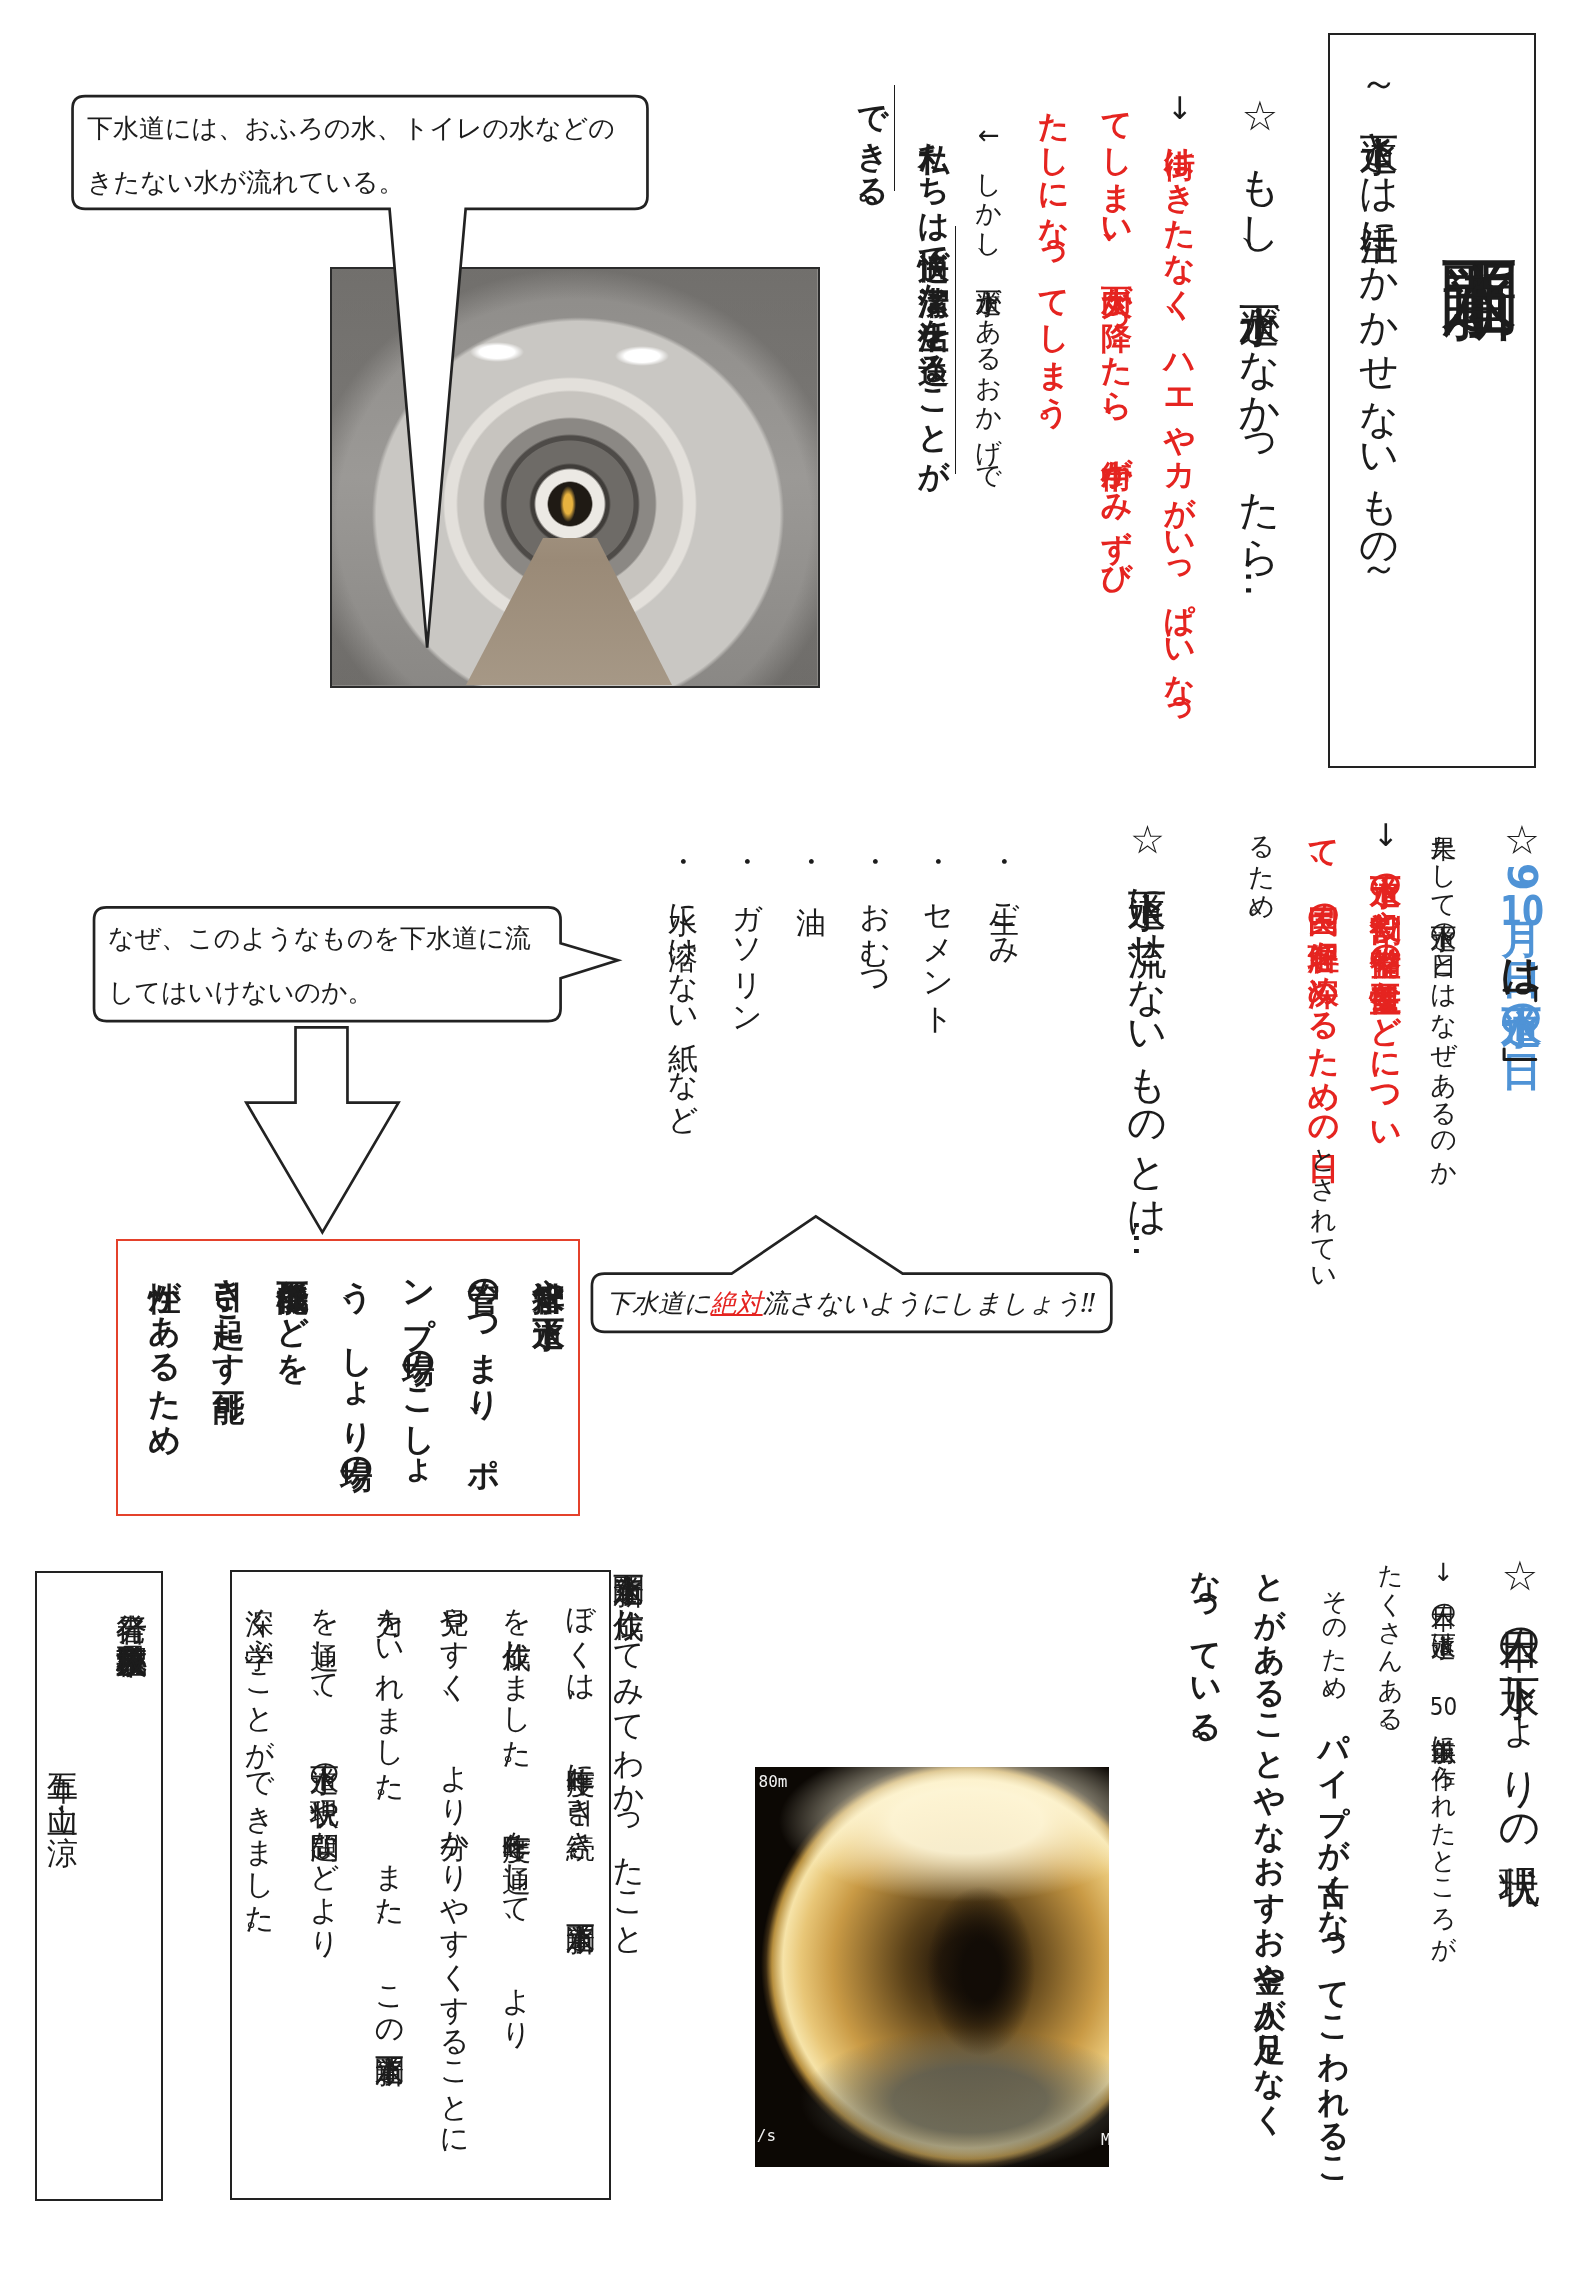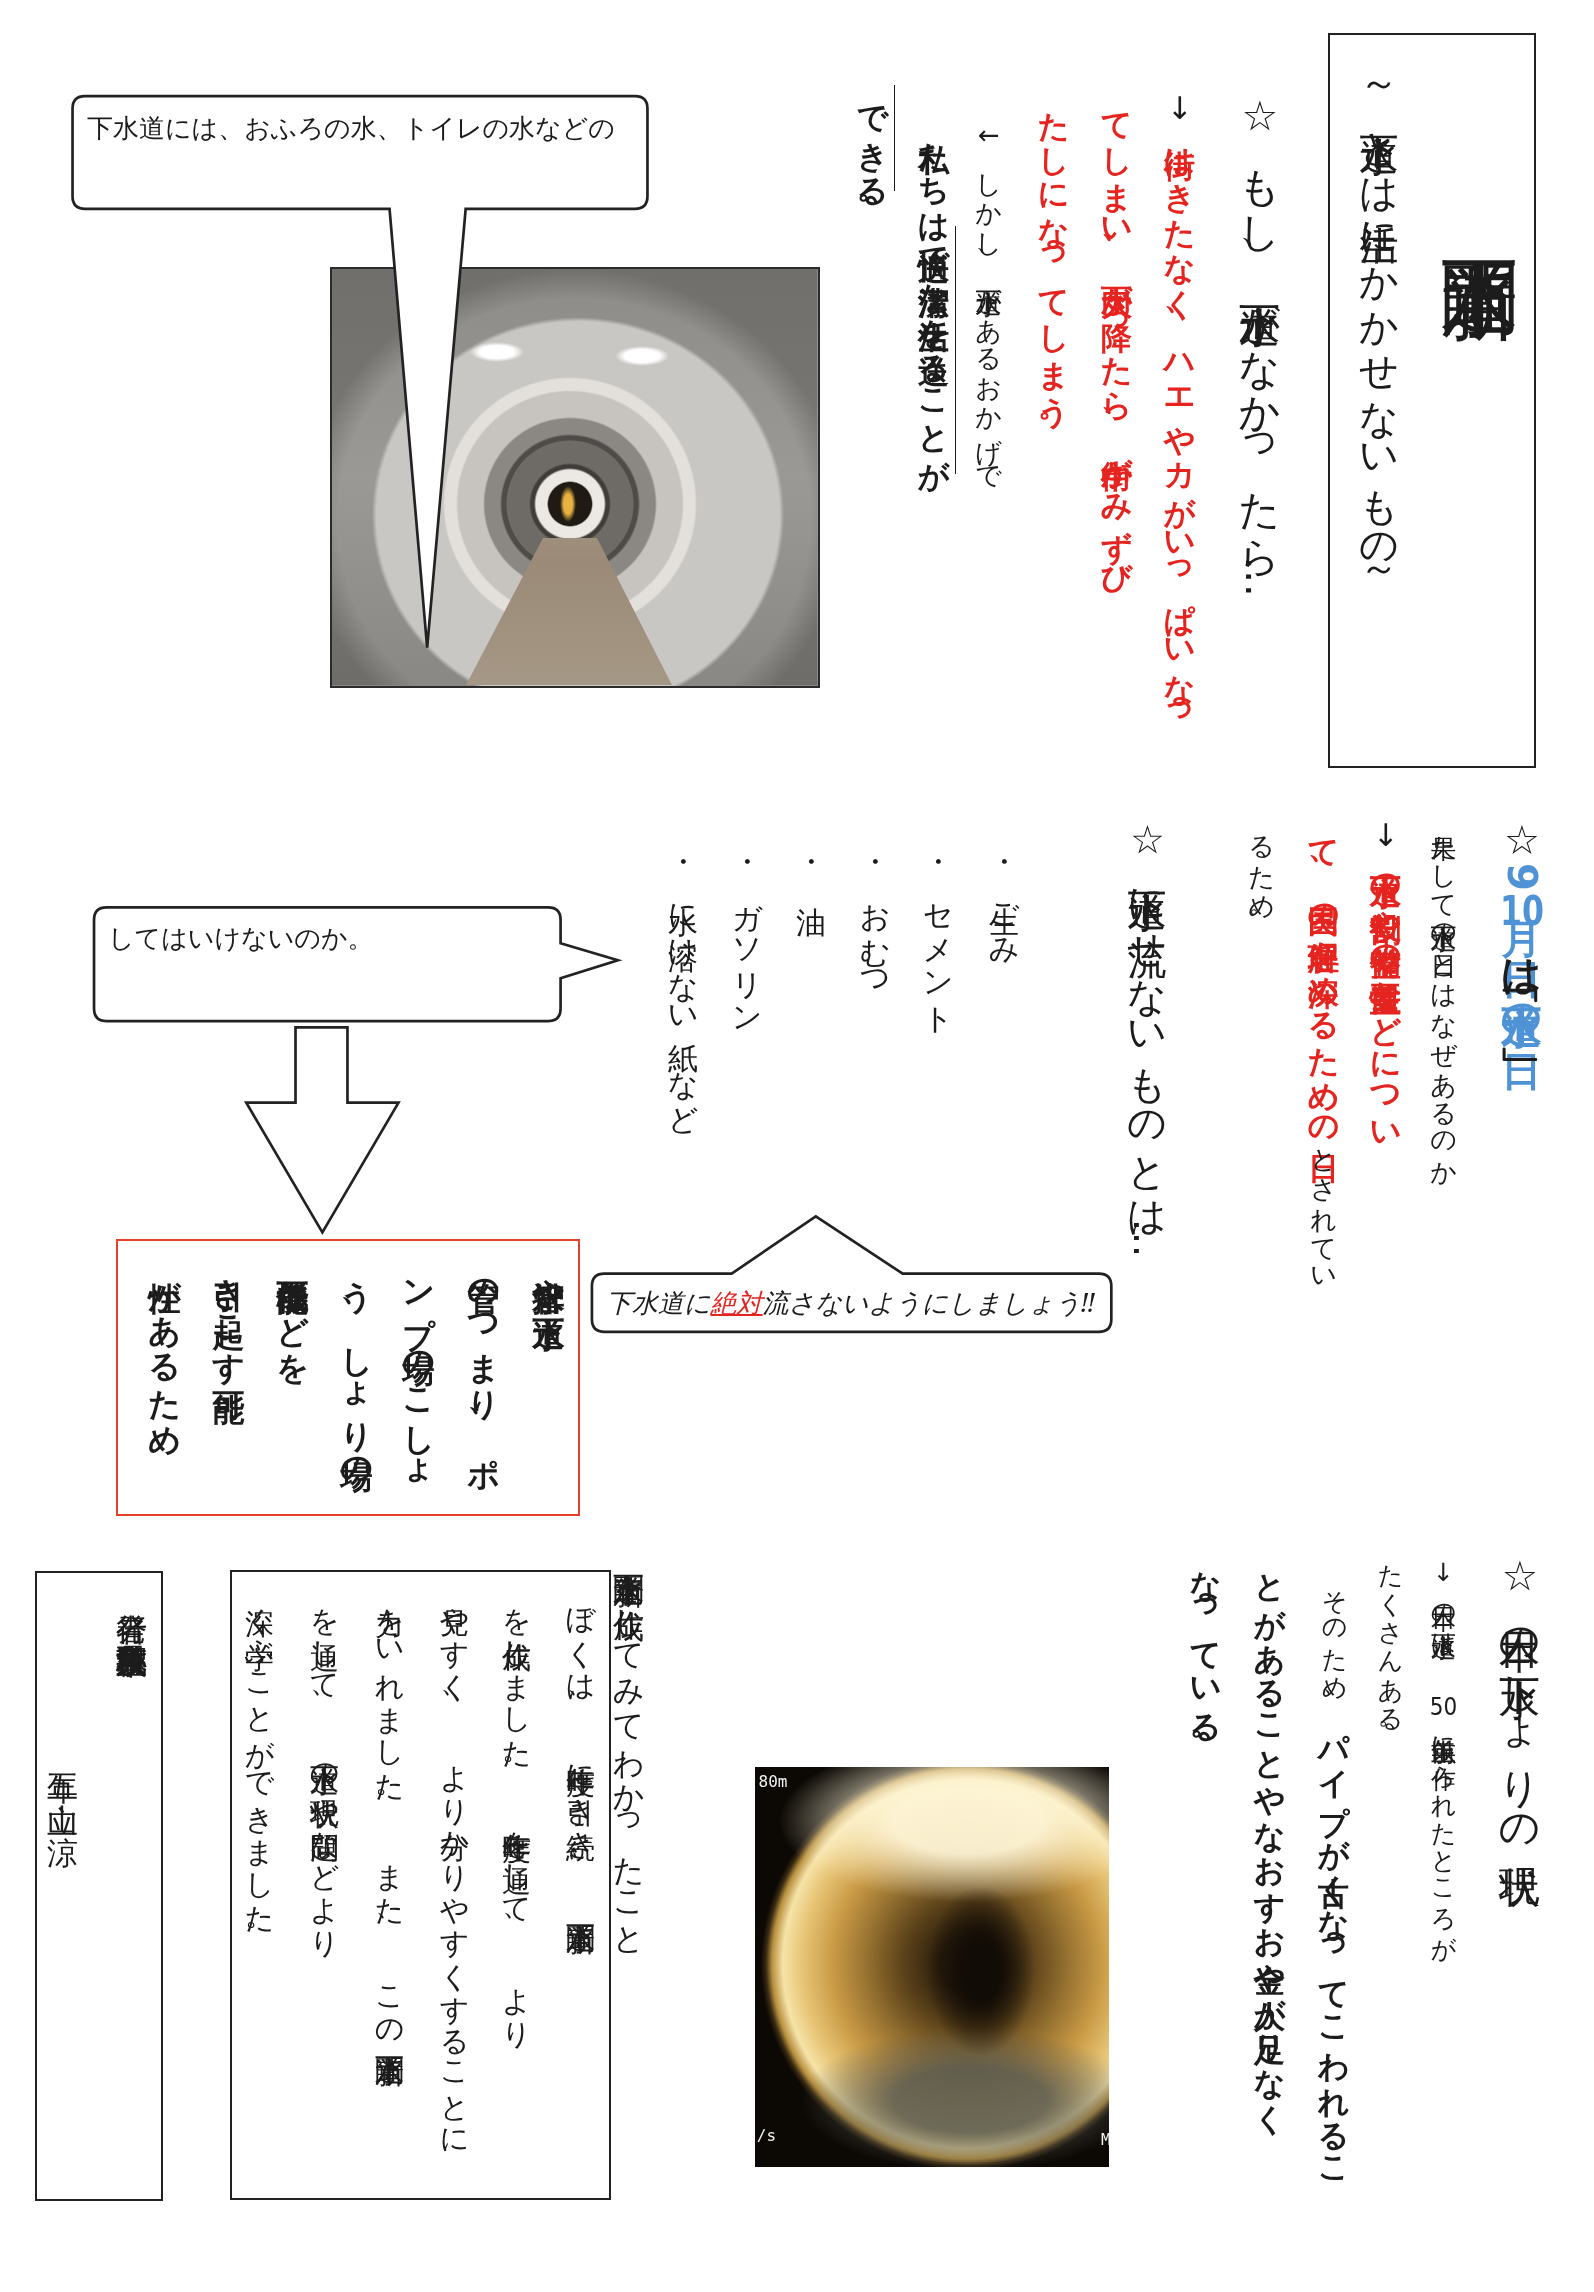--- a/index.html
+++ b/index.html
@@ -91,20 +91,21 @@
   <span class="up gap">←</span><span>しかし、下水道があるおかげで</span>
 </div>
 <div class="v b" style="left:918px;top:120px;font-size:31px;">
   <span>私たちは</span><span class="ul">快適で清潔な生活を送ることが</span>
 </div>
 <div class="v b" style="left:857px;top:85px;font-size:31px;">
   <span class="ul">できる</span><span>。</span>
 </div>
 <div class="h serif" style="left:87px;top:101px;font-size:26px;line-height:54px;">
   <div>下水道には、おふろの水、トイレの水などの</div>
+  <div>きたない水が流れている。</div>
 </div>
 
 <div class="v b" style="left:1502px;top:817px;font-size:40px;">
   <span class="n">☆</span><span class="blue">9月</span><span class="blue tcy">10</span><span class="blue">日</span><span class="blk">は</span><span class="blk">「</span><span class="blue">下水道の日</span><span class="blk">」</span>
 </div>
 <div class="v" style="left:1431px;top:817px;font-size:26px;">果たして下水道の日とはなぜあるのか</div>
 <div class="v b red" style="left:1370px;top:817px;font-size:31px;">
   <span class="up">↓</span><span>下水道の役割や整備の重要性などについ</span>
 </div>
 <div class="v" style="left:1308px;top:817px;font-size:31px;">
@@ -132,20 +133,21 @@
 </div>
 <div class="v" style="left:668px;top:846px;font-size:30px;">
   <span class="dot">・</span><span>水に溶けない紙　など</span>
 </div>
 
 <div class="h serif" style="left:606px;top:1288px;font-size:26px;line-height:30px;font-style:italic;">
   <span>下水道に</span><span class="red" style="text-decoration:underline;">絶対</span><span>流さないようにしましょう‼</span>
 </div>
 
 <div class="h serif" style="left:108px;top:911px;font-size:26px;line-height:54px;">
+  <div>なぜ、このようなものを下水道に流</div>
   <div>してはいけないのか。</div>
 </div>
 
 <div class="v b" style="left:533px;top:1257px;font-size:32px;">排水管や下水道</div>
 <div class="v b" style="left:468px;top:1257px;font-size:32px;">管のつまり、ポ</div>
 <div class="v b" style="left:403px;top:1257px;font-size:32px;">ンプ場のこしょ</div>
 <div class="v b" style="left:341px;top:1257px;font-size:32px;">う、しょり場の</div>
 <div class="v b" style="left:277px;top:1257px;font-size:32px;">機能低下などを</div>
 <div class="v b" style="left:213px;top:1257px;font-size:32px;">引き起こす可能</div>
 <div class="v b" style="left:149px;top:1257px;font-size:32px;">性があるため</div>

